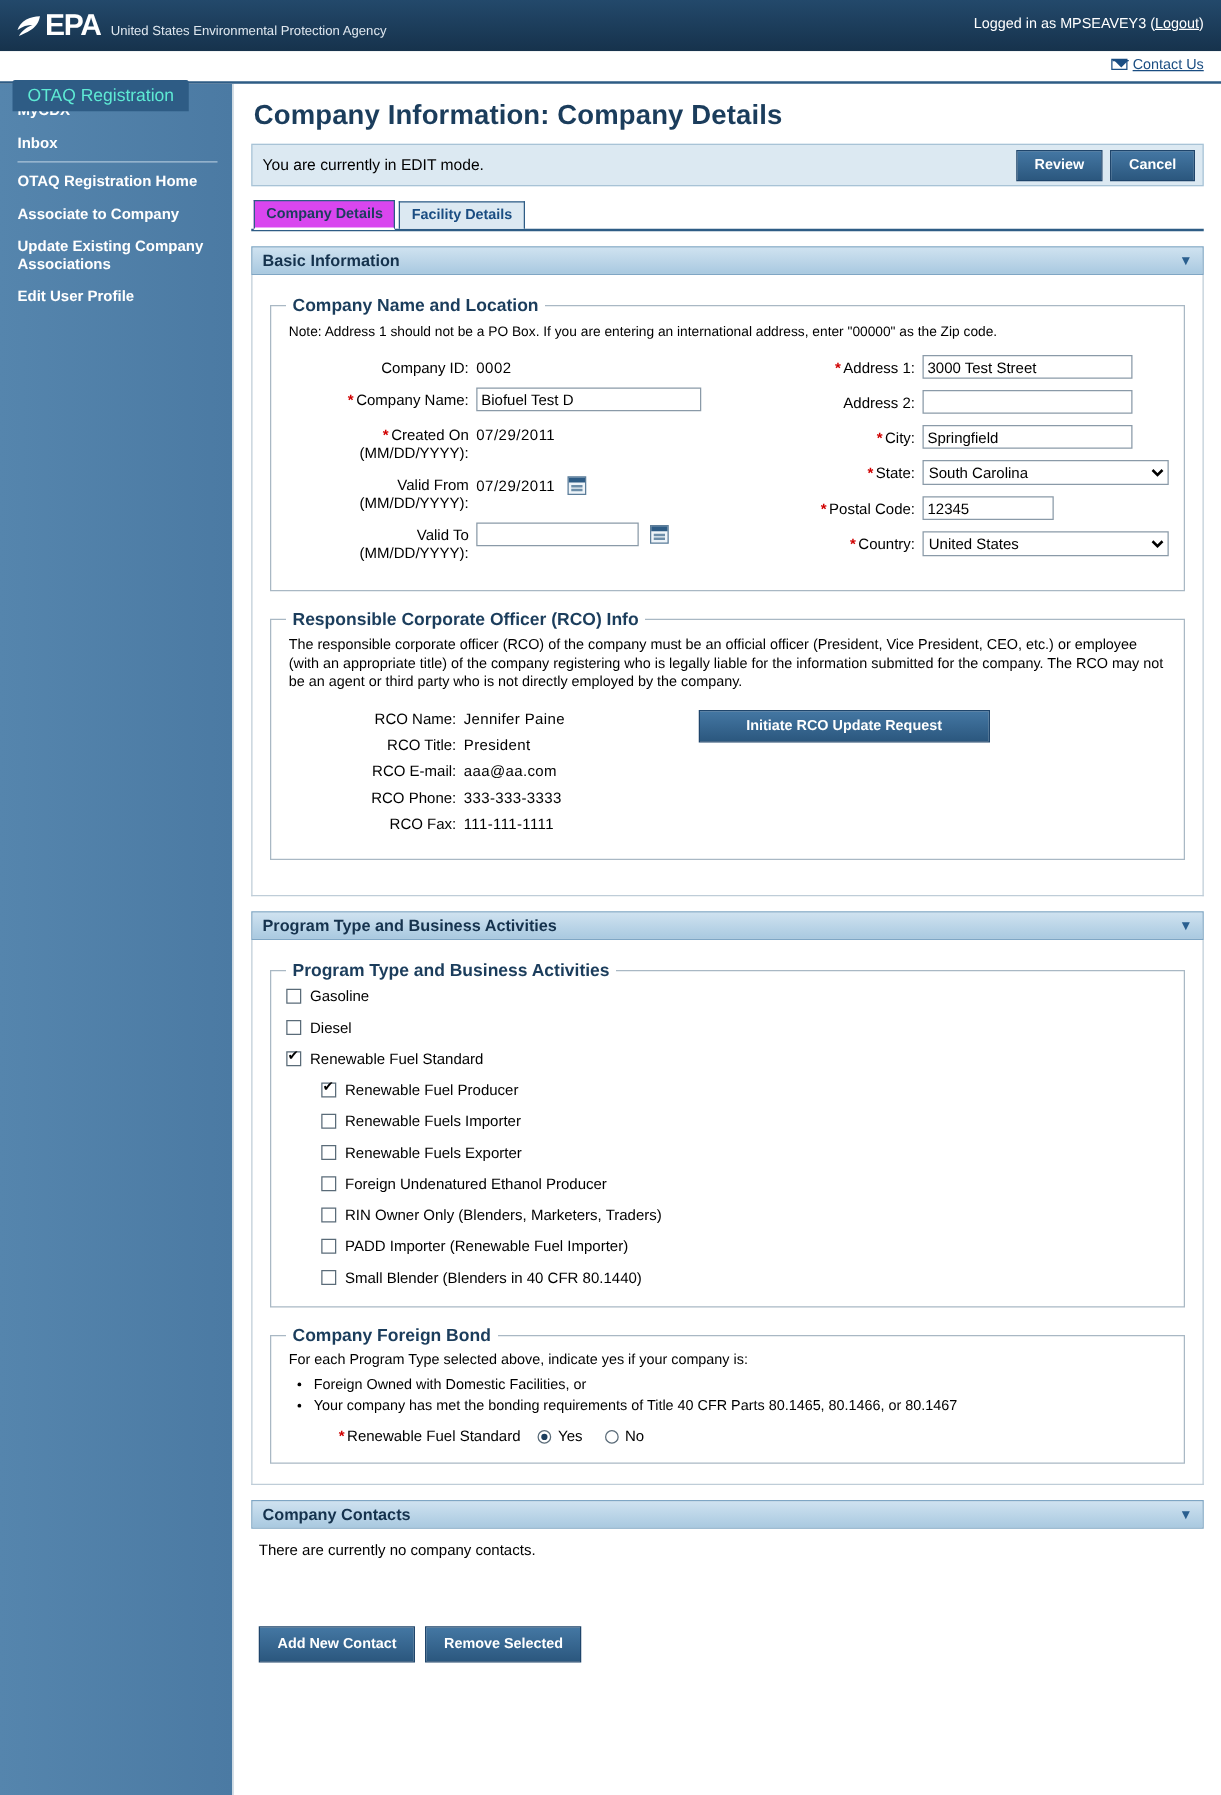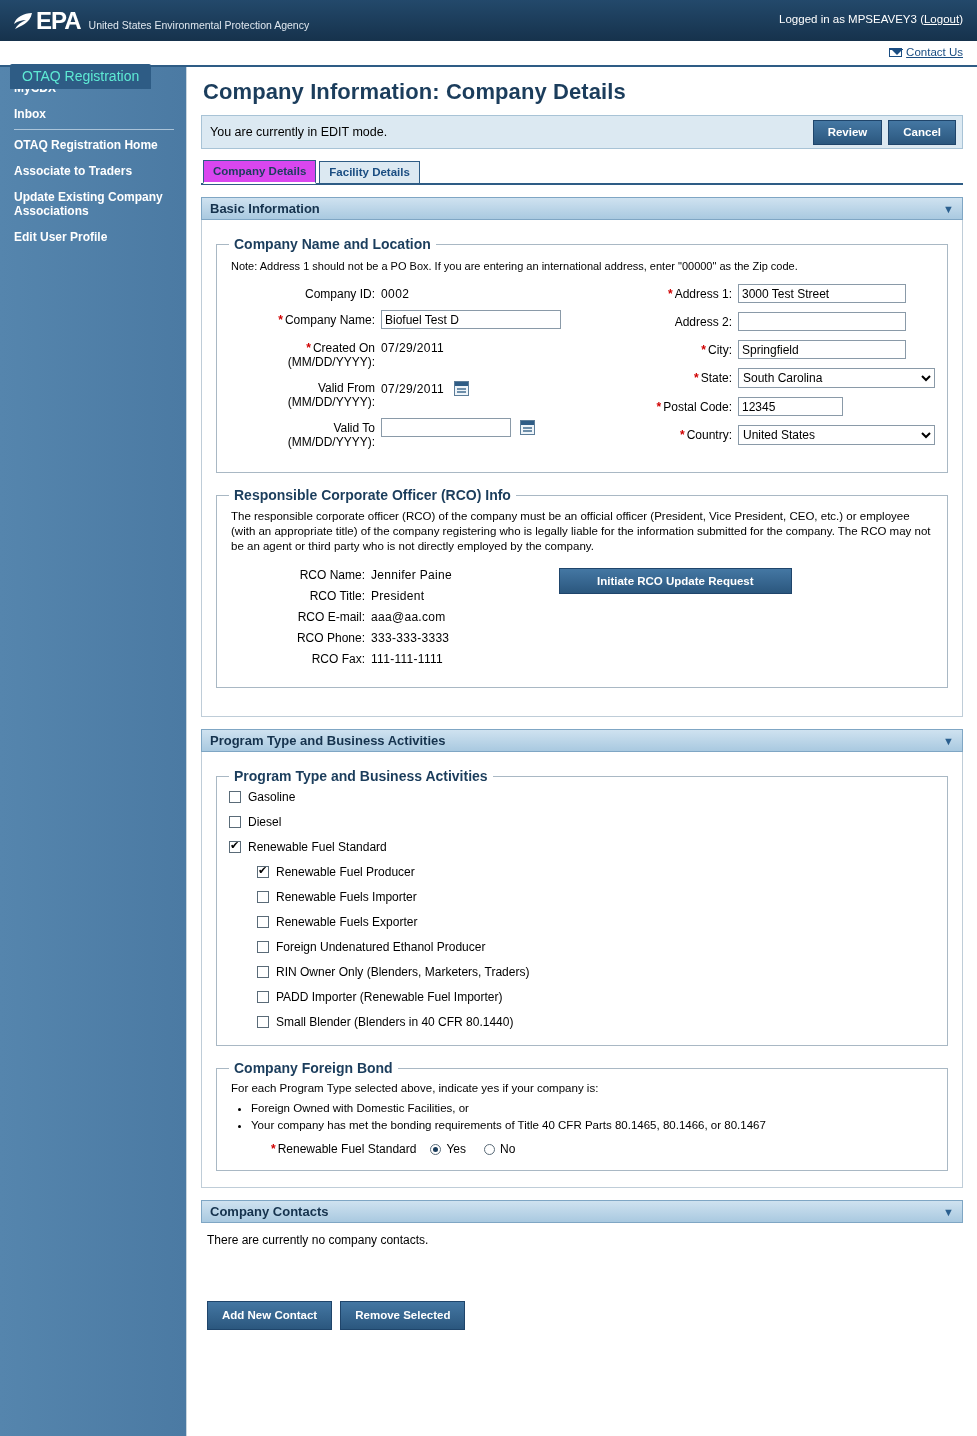--- a/index.html
+++ b/index.html
@@ -471,21 +471,21 @@
     </div>
   </div>
 
   <div class="body-wrap">
 
     <div class="sidebar">
       <div class="side-item">MyCDX</div>
       <div class="side-item">Inbox</div>
       <div class="side-sep"></div>
       <div class="side-item">OTAQ Registration Home</div>
-      <div class="side-item">Associate to Traders</div>
+      <div class="side-item">Associate to Company</div>
       <div class="side-item">Update Existing Company Associations</div>
       <div class="side-item">Edit User Profile</div>
     </div>
 
     <div class="content">
 
       <h1 class="page-title">Company Information: Company Details</h1>
 
       <div class="mode-bar">
         <div class="mode-text">You are currently in EDIT mode.</div>

